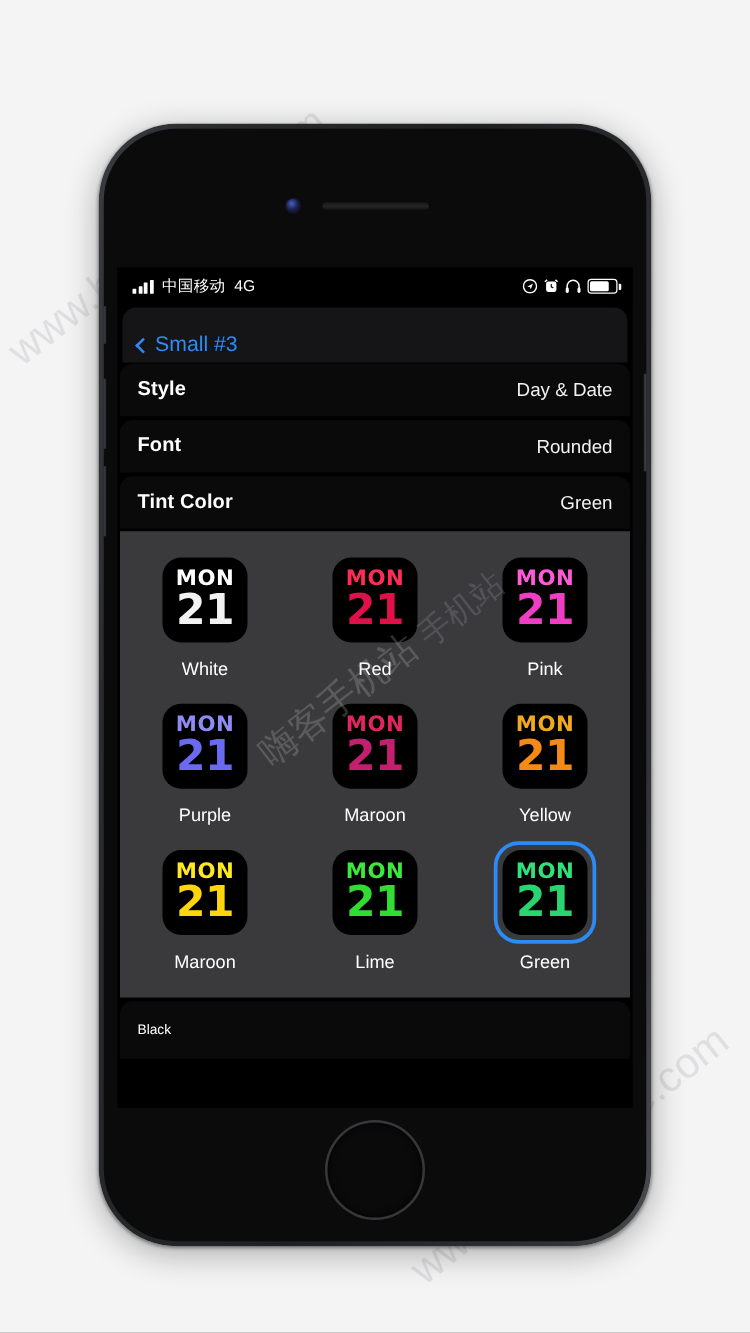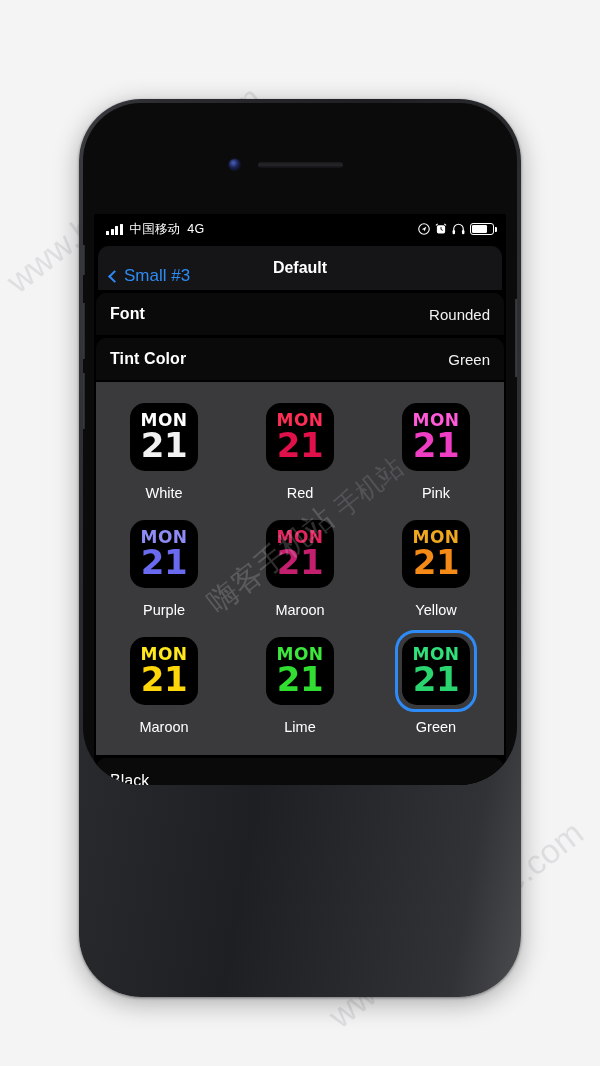--- a/index.html
+++ b/index.html
@@ -41,21 +41,21 @@
   
   #phone {
     position: absolute; left: 79px; top: 99px;
     width: 442px; height: 898px;
     border-radius: 62px;
     background: linear-gradient(100deg,#3a3c40 0%,#2a2c2f 14%,#1d1f22 50%,#303236 88%,#4a4c50 100%);
     box-shadow: 0 6px 26px rgba(0,0,0,0.30), 0 1px 3px rgba(0,0,0,0.4);
   }
   #phone-inner {
     position: absolute; left: 4px; top: 4px;
-    width: 434px; height: 682px;
+    width: 434px; height: 890px;
     border-radius: 58px;
     background: #0b0b0c;
     overflow: hidden;
   }
   .side-btn {
     position: absolute; background: linear-gradient(90deg,#2b2d30,#44464a,#232528);
     border-radius: 2px;
   }
   .sb-mute  { left: -3px;  top: 142px; width: 5px; height: 30px; border-radius:3px 0 0 3px;}
   .sb-volup { left: -3px;  top: 200px; width: 5px; height: 56px; border-radius:3px 0 0 3px;}
@@ -180,21 +180,21 @@
 
   
   #bottom-wrap { margin: 0 2px; }
   .brow {
     height: 46px; background:#0a0a0b;
     border-radius: 10px 10px 0 0;
     display:flex; align-items:center; justify-content:space-between;
     padding: 0 14px; color:#fff; margin-top: 3px;
   }
   .brow .lbl { font-size: 17px; font-weight: 700; }
-  .brow .val { font-size: 16px; }
+  .brow .val { font-size: 11px; }
   #screen-filler { background:#000; height: 40px; }
 </style>
 </head>
 <body>
 
 <div id="stage">
 
   <div class="wm wm-a">www.hackhome.com</div>
   <div class="wm wm-b">www.hackhome.com</div>
 
@@ -241,23 +241,26 @@
                 <i></i>
               </span>
           </div>
         </div>
 
         <div id="navbar">
           <div id="back-btn">
             <span class="chev"></span>
             <span>Small #3</span>
           </div>
-          <div id="nav-title">Default</div>
-        </div>
-
+        </div>
+
+        <div class="srow first">
+          <span class="lbl">Style</span>
+          <span class="val">Day &amp; Date</span>
+        </div>
         <div class="srow rounded">
           <span class="lbl">Font</span>
           <span class="val">Rounded</span>
         </div>
         <div class="srow rounded">
           <span class="lbl">Tint Color</span>
           <span class="val">Green</span>
         </div>
 
         <div id="grid-wrap">

